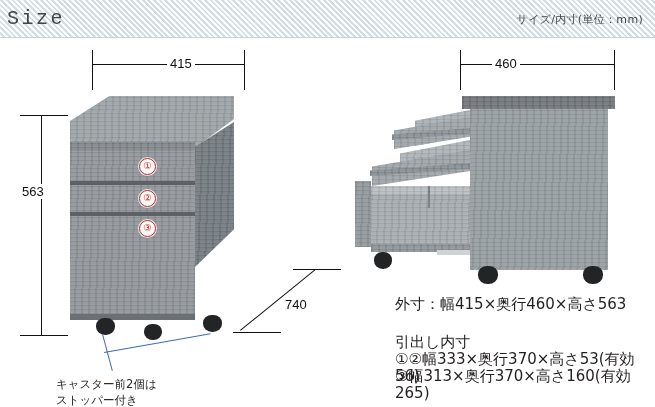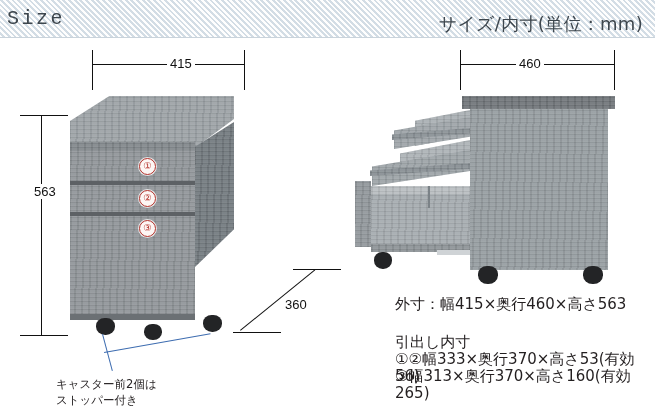--- a/index.html
+++ b/index.html
@@ -33,21 +33,21 @@
     box-sizing:border-box;
   }
   .header-title{
     position:absolute;left:7px;top:7px;
     font-size:20px;letter-spacing:2.5px;
     color:#3d464d;font-weight:400;
     font-family:Liberation Mono, monospace;
   }
   .header-sub{
     position:absolute;right:12px;top:12px;
-    font-size:18px;color:#3d464d;
+    font-size:11px;color:#3d464d;
     letter-spacing:0.3px;
     font-family:"DejaVu Sans",sans-serif;
     text-align:right;
   }
 
   
   .dimline{position:absolute;background:#111;}
   .h-line{height:1px;}
   .v-line{width:1px;}
   .ext-line{position:absolute;width:1px;background:#111;}
@@ -126,21 +126,21 @@
     <div class="dimline h-line" style="left:92px;top:64px;width:152px;"></div>
     <div class="dimline v-line" style="left:92px;top:59px;height:11px;"></div>
     <div class="dimline v-line" style="left:244px;top:59px;height:11px;"></div>
     <div class="dim-label" style="left:167px;top:56px;">415</div>
 
     <div class="dimline h-line" style="left:20px;top:115px;width:48px;"></div>
     <div class="dimline h-line" style="left:20px;top:335px;width:48px;"></div>
     <div class="dimline v-line" style="left:41px;top:115px;height:220px;"></div>
     <div class="dimline h-line" style="left:36px;top:115px;width:11px;"></div>
     <div class="dimline h-line" style="left:36px;top:335px;width:11px;"></div>
-    <div class="dim-label" style="left:19px;top:184px;margin-left:12px;">563</div>
+    <div class="dim-label" style="left:19px;top:184px;">563</div>
 
     <div class="cab wood" style="left:70px;top:96px;width:164px;height:52px;
                 clip-path:polygon(24% 0%, 100% 0%, 100% 44%, 76% 100%, 0% 100%, 0% 48%);
                 background-color:#9aa0a4;"></div>
 
     <div class="cab wood" style="left:70px;top:142px;width:125px;height:9px;background-color:#7e8488;"></div>
 
     <div class="cab wood" style="left:195px;top:122px;width:39px;height:145px;
                 clip-path:polygon(0% 17%, 100% 0%, 100% 74%, 0% 100%);
                 background-color:#6f767b;"></div>
@@ -165,31 +165,31 @@
 
     <div class="leader" style="left:103px;top:334px;width:38px;transform:rotate(75deg);"></div>
     <div class="leader" style="left:104px;top:352px;width:108px;transform:rotate(-10deg);"></div>
 
     <div class="caption" style="left:56px;top:356px;margin-top:20px;">キャスター前2個は
 ストッパー付き</div>
 
     <div class="dimline h-line" style="left:293px;top:269px;width:48px;"></div>
     <div class="dimline h-line" style="left:233px;top:332px;width:48px;"></div>
     <div class="dimline h-line" style="left:240px;top:330px;width:96px;transform-origin:0 0;transform:rotate(-39deg);"></div>
-    <div class="diag-label" style="left:283px;top:297px;">360</div>
+    <div class="diag-label" style="left:283px;top:297px;">740</div>
   </div>
 
   <div>
 
     <div class="ext-line" style="left:460px;top:50px;height:40px;"></div>
     <div class="ext-line" style="left:614px;top:50px;height:40px;"></div>
     <div class="dimline h-line" style="left:460px;top:64px;width:154px;"></div>
     <div class="dimline v-line" style="left:460px;top:59px;height:11px;"></div>
     <div class="dimline v-line" style="left:614px;top:59px;height:11px;"></div>
-    <div class="dim-label" style="left:516px;top:56px;">460</div>
+    <div class="dim-label" style="left:492px;top:56px;">460</div>
 
     <div class="cab wood" style="left:462px;top:96px;width:153px;height:13px;background-color:#6d7276;"></div>
     <div class="cab wood" style="left:470px;top:109px;width:138px;height:161px;background-color:#939a9e;"></div>
 
     <div class="cab wood" style="left:415px;top:110px;width:55px;height:36px;
                 clip-path:polygon(0% 30%,100% 0%,100% 70%,0% 100%);
                 background-color:#a7adb1;"></div>
     <div class="cab wood" style="left:394px;top:117px;width:76px;height:32px;
                 clip-path:polygon(0% 42%,100% 0%,100% 62%,0% 100%);
                 background-color:#9ba2a6;"></div>

